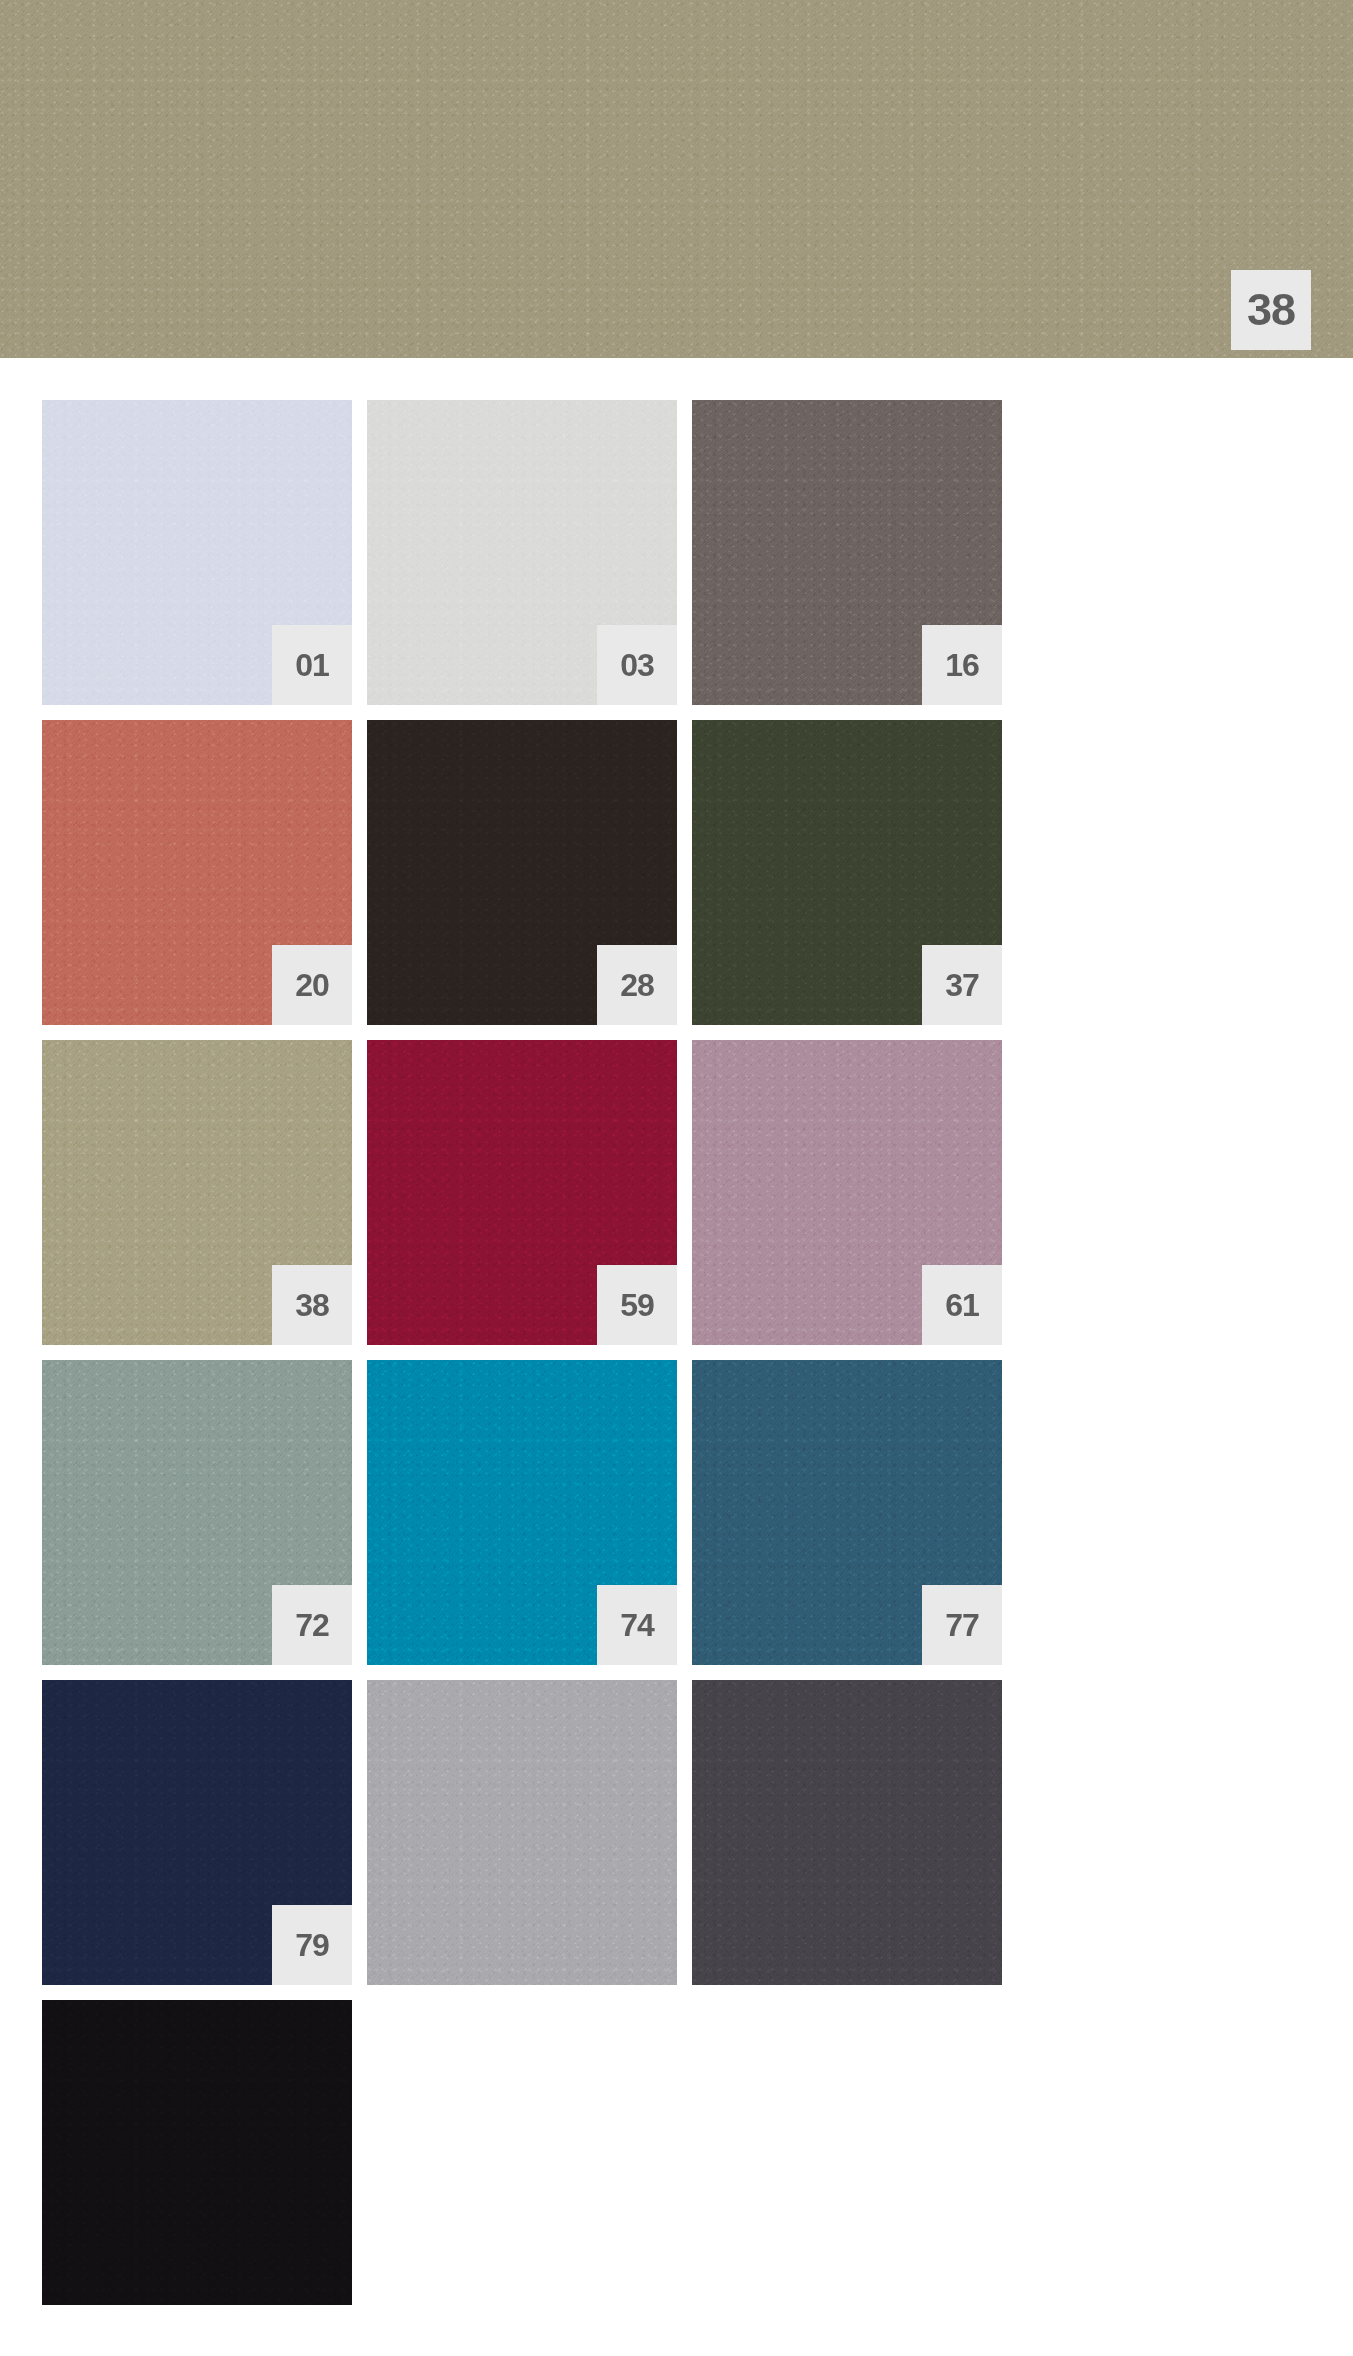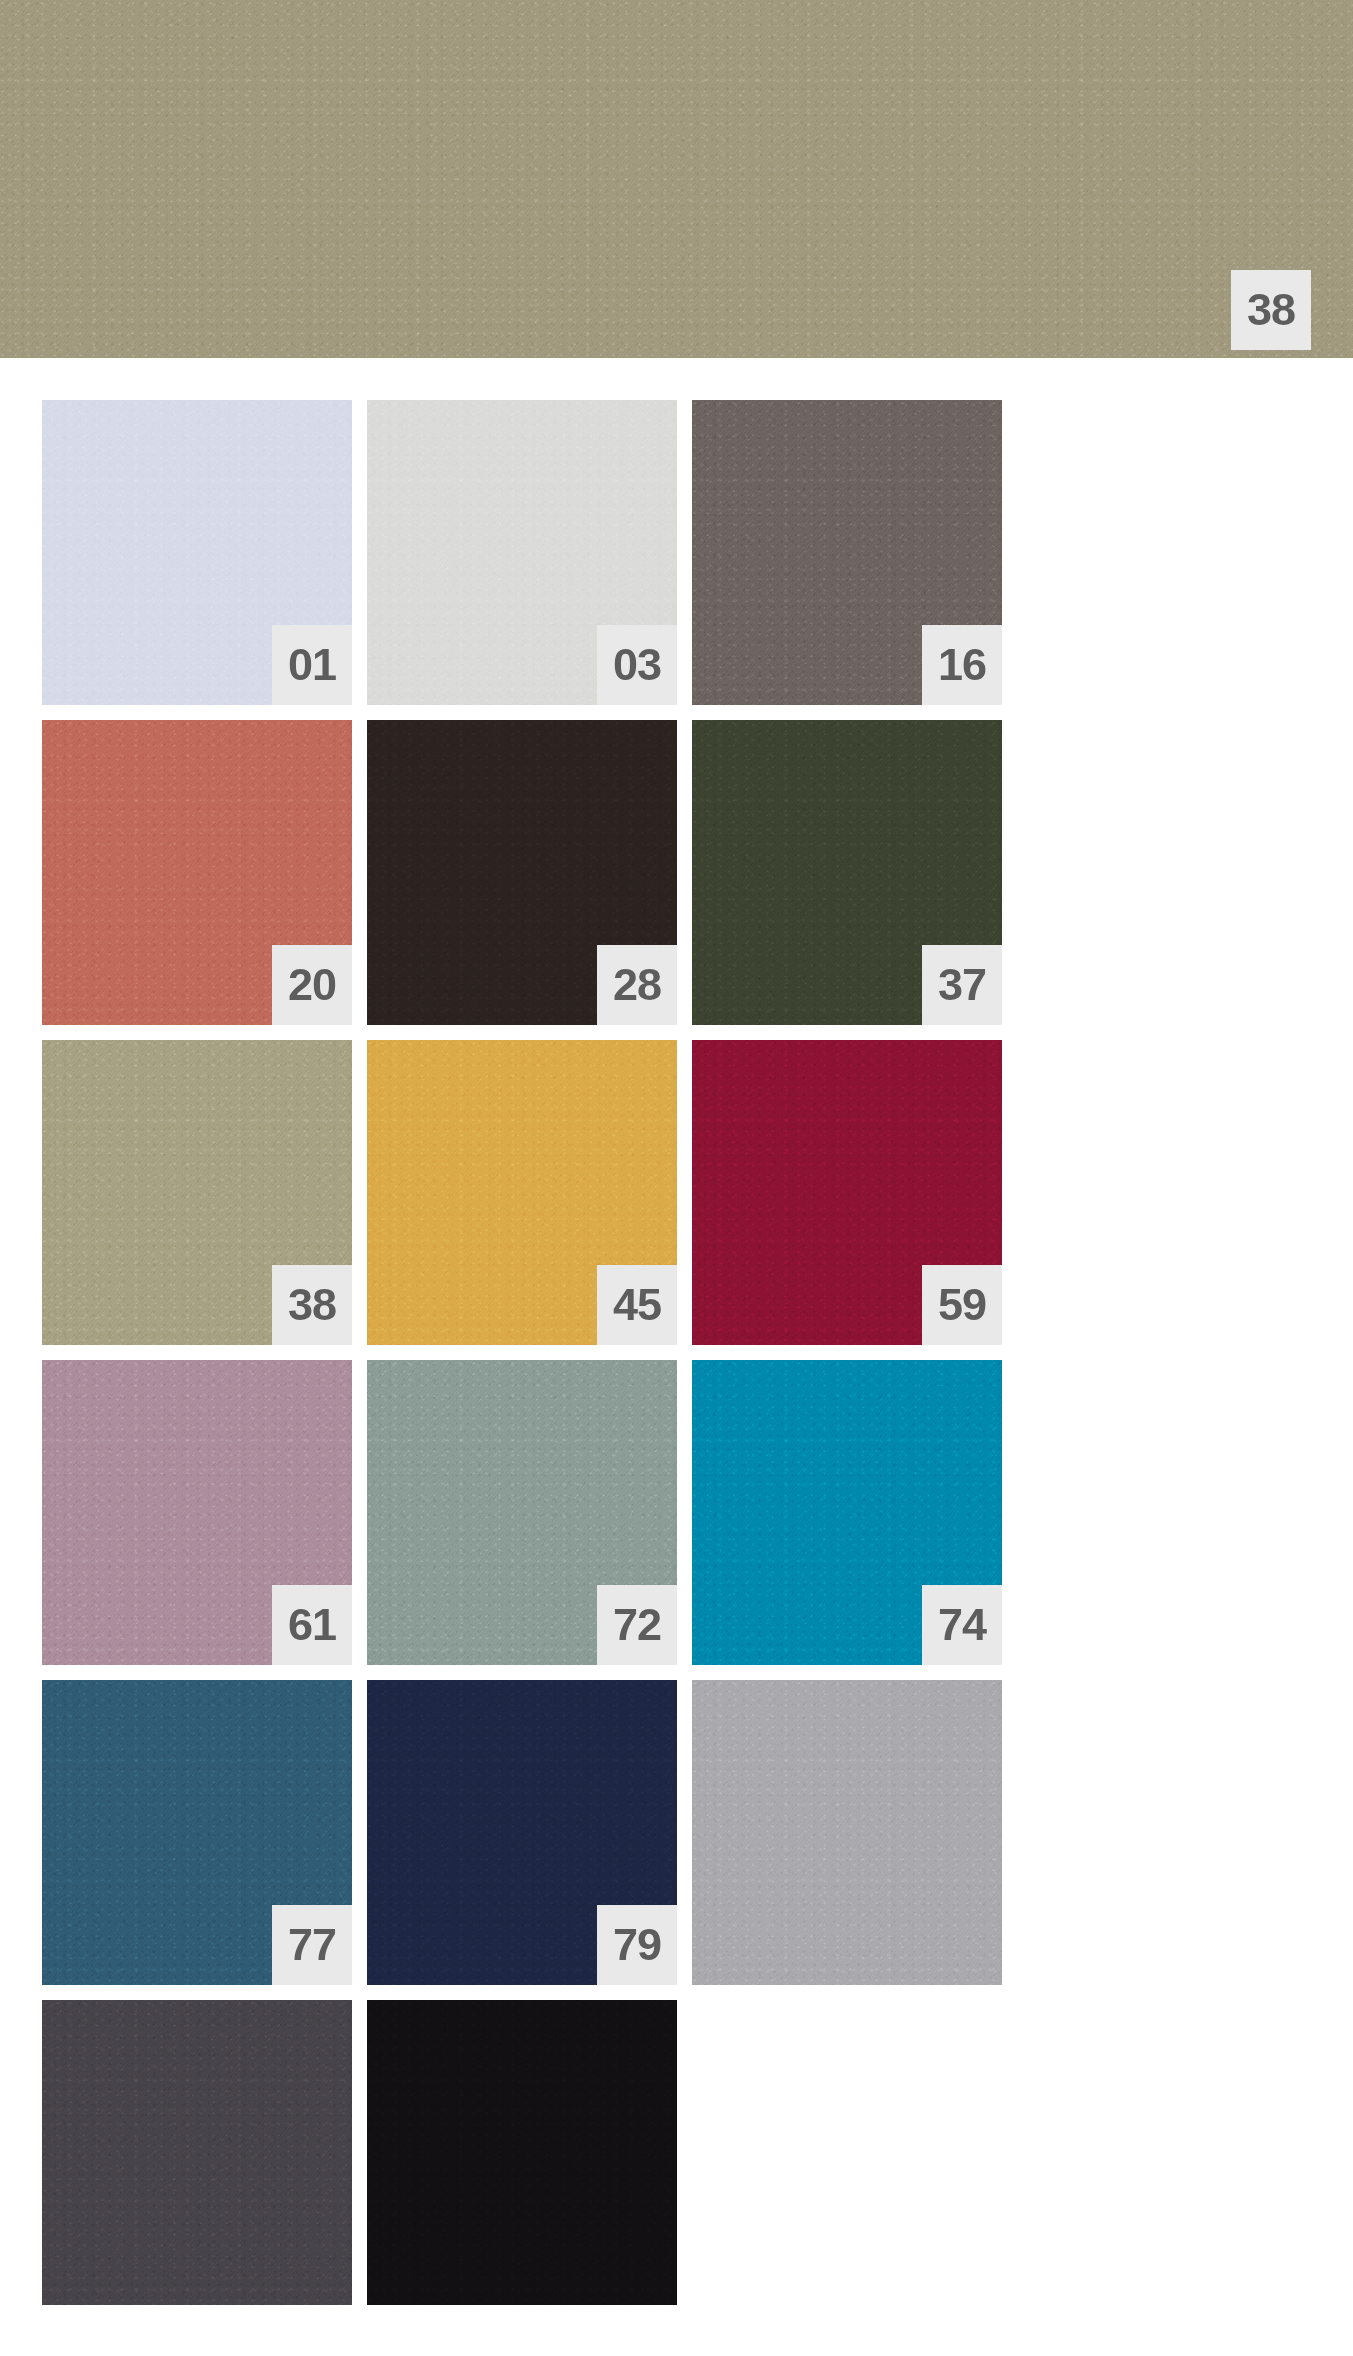--- a/index.html
+++ b/index.html
@@ -98,21 +98,21 @@
   .swatch .badge {
     position: absolute;
     right: 0;
     bottom: 0;
     width: 80px;
     height: 80px;
     background: #e9e9e9;
     display: flex;
     align-items: center;
     justify-content: center;
-    font-size: 45px;
+    font-size: 32px;
     font-weight: bold;
     color: #5d5d5d;
     letter-spacing: -1px;
     z-index: 3;
   }
 </style>
 </head>
 <body>
 
 <div id="hero">
@@ -159,26 +159,20 @@
       <div class="grain2"></div>
       <div class="badge">37</div>
     </div>
     <div class="swatch">
       <div class="fill" style="background: rgb(168, 162, 132);"></div>
       <div class="grain"></div>
       <div class="grain2"></div>
       <div class="badge">38</div>
     </div>
     <div class="swatch">
-      <div class="fill" style="background: rgb(220, 170, 73);"></div>
-      <div class="grain"></div>
-      <div class="grain2"></div>
-      <div class="badge">45</div>
-    </div>
-    <div class="swatch">
       <div class="fill" style="background: rgb(140, 18, 51);"></div>
       <div class="grain"></div>
       <div class="grain2"></div>
       <div class="badge">59</div>
     </div>
     <div class="swatch">
       <div class="fill" style="background: rgb(172, 141, 157);"></div>
       <div class="grain"></div>
       <div class="grain2"></div>
       <div class="badge">61</div>

